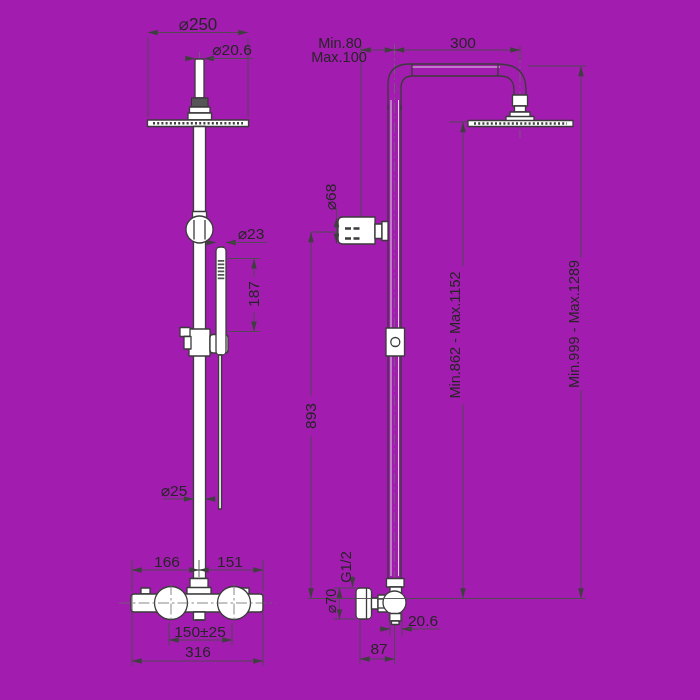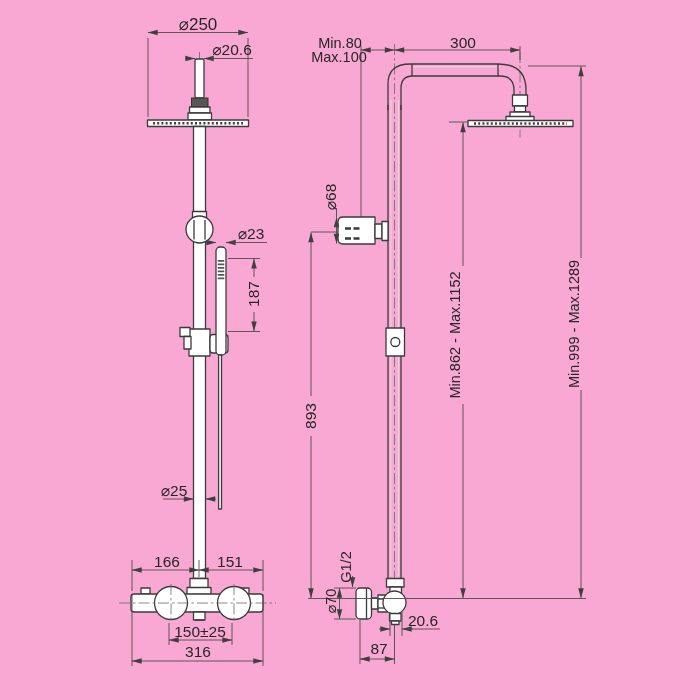--- a/index.html
+++ b/index.html
@@ -1,16 +1,16 @@
 <!DOCTYPE html>
 <html><head>
 <meta charset="utf-8">
 <style>
   html,body{margin:0;padding:0;background:#fff;}
-  #stage{position:relative;width:700px;height:700px;background:#f9a8d4;overflow:hidden;
+  #stage{position:relative;width:700px;height:700px;background:#a21caf;overflow:hidden;
          font-family:"Liberation Sans","DejaVu Sans",sans-serif;}
   svg{position:absolute;left:0;top:0;}
   
   .o  {fill:none;stroke:#3b3b3b;stroke-width:1.3;stroke-linejoin:round;}
   .ow {fill:#ffffff;stroke:#3b3b3b;stroke-width:1.3;stroke-linejoin:round;}
   .od {fill:#565656;stroke:#333333;stroke-width:1;}
   
   .d  {fill:none;stroke:#4c4c4c;stroke-width:.9;}
   
   .cl {fill:none;stroke:#6a6a6a;stroke-width:.8;stroke-dasharray:11 3 2.5 3;}

